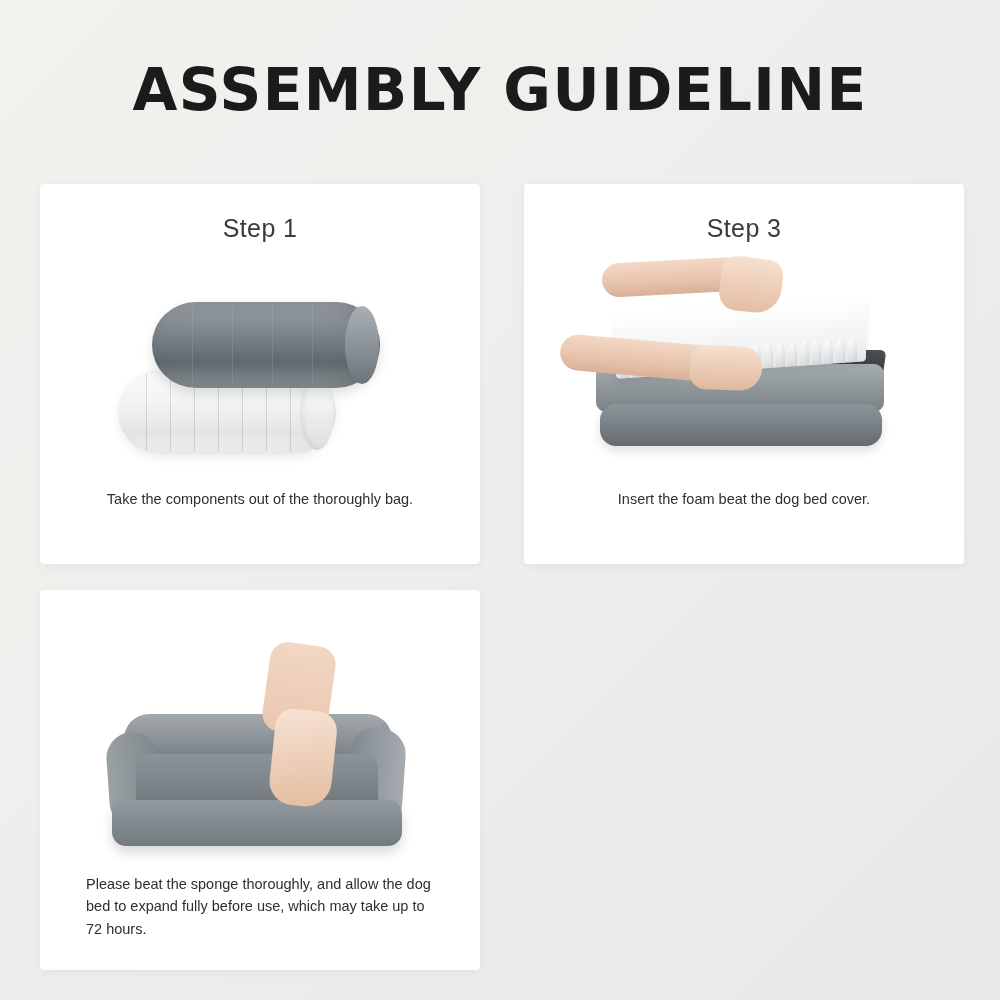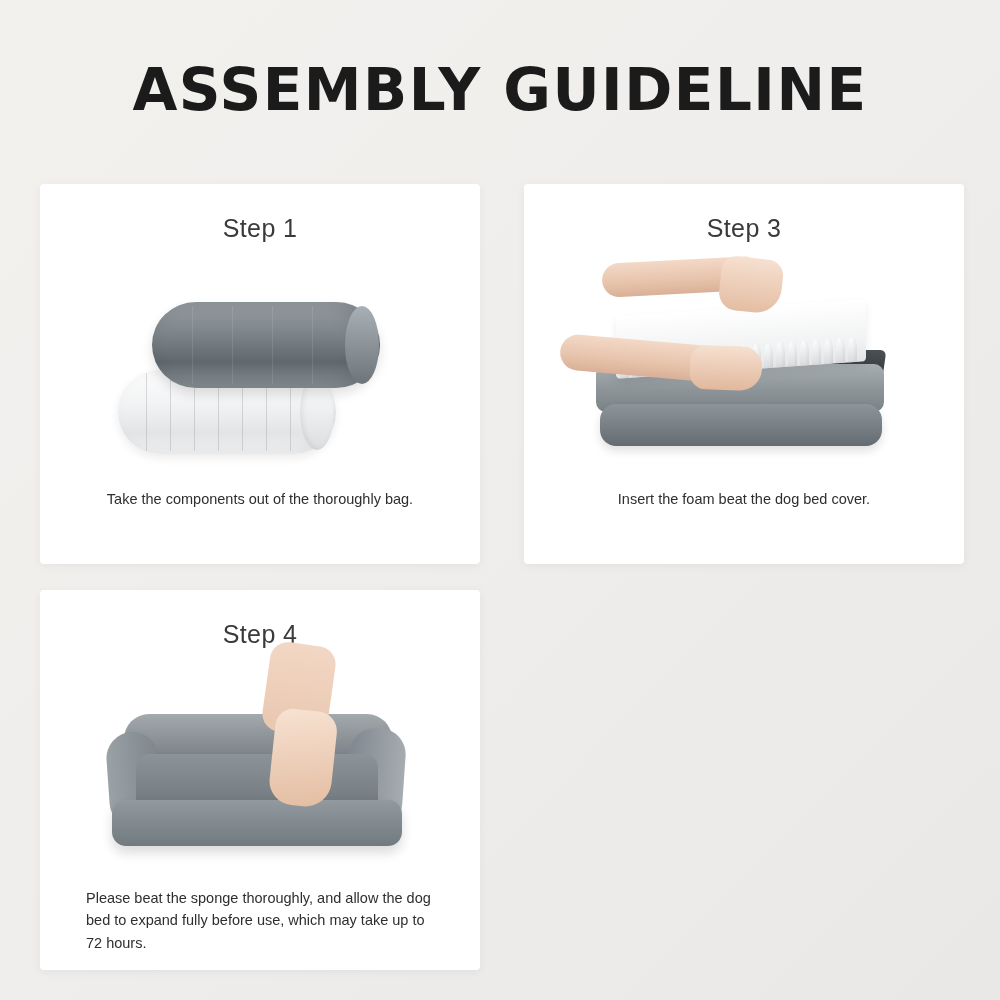--- a/index.html
+++ b/index.html
@@ -71,21 +71,21 @@
     position: absolute;
     left: 36px;
     right: 36px;
     bottom: 54px;
     font-size: 14.5px;
     line-height: 1.55;
     color: #2e2e2e;
     text-align: center;
   }
   .caption.multiline {
-    bottom: 16px;
+    bottom: 30px;
     text-align: left;
     padding-left: 10px;
   }
   .roll-clear {
     position: absolute;
     left: 78px; top: 116px;
     width: 218px; height: 84px;
     border-radius: 42px / 42px;
     background: linear-gradient(180deg,#fdfdfd 0%, #f2f3f4 40%, #e2e4e6 75%, #eff0f1 100%);
     box-shadow: inset -10px 0 18px rgba(0,0,0,0.06), 0 4px 10px rgba(0,0,0,0.08);
@@ -330,21 +330,20 @@
         <div class="arm arm-top"></div>
         <div class="hand-top"></div>
         <div class="arm arm-bottom"></div>
         <div class="hand-bottom"></div>
       </div>
       <div class="caption">Insert the foam beat the dog bed cover.</div>
     </div>
 
 
     <div class="card">
-      <div class="step-label">Step 4</div>
       <div class="art">
         <div class="bed4">
           <div class="bed4-back"></div>
           <div class="bed4-left"></div>
           <div class="bed4-right"></div>
           <div class="bed4-cushion"></div>
           <div class="bed4-front"></div>
           <div class="arm4"></div>
           <div class="hand4"></div>
         </div>

